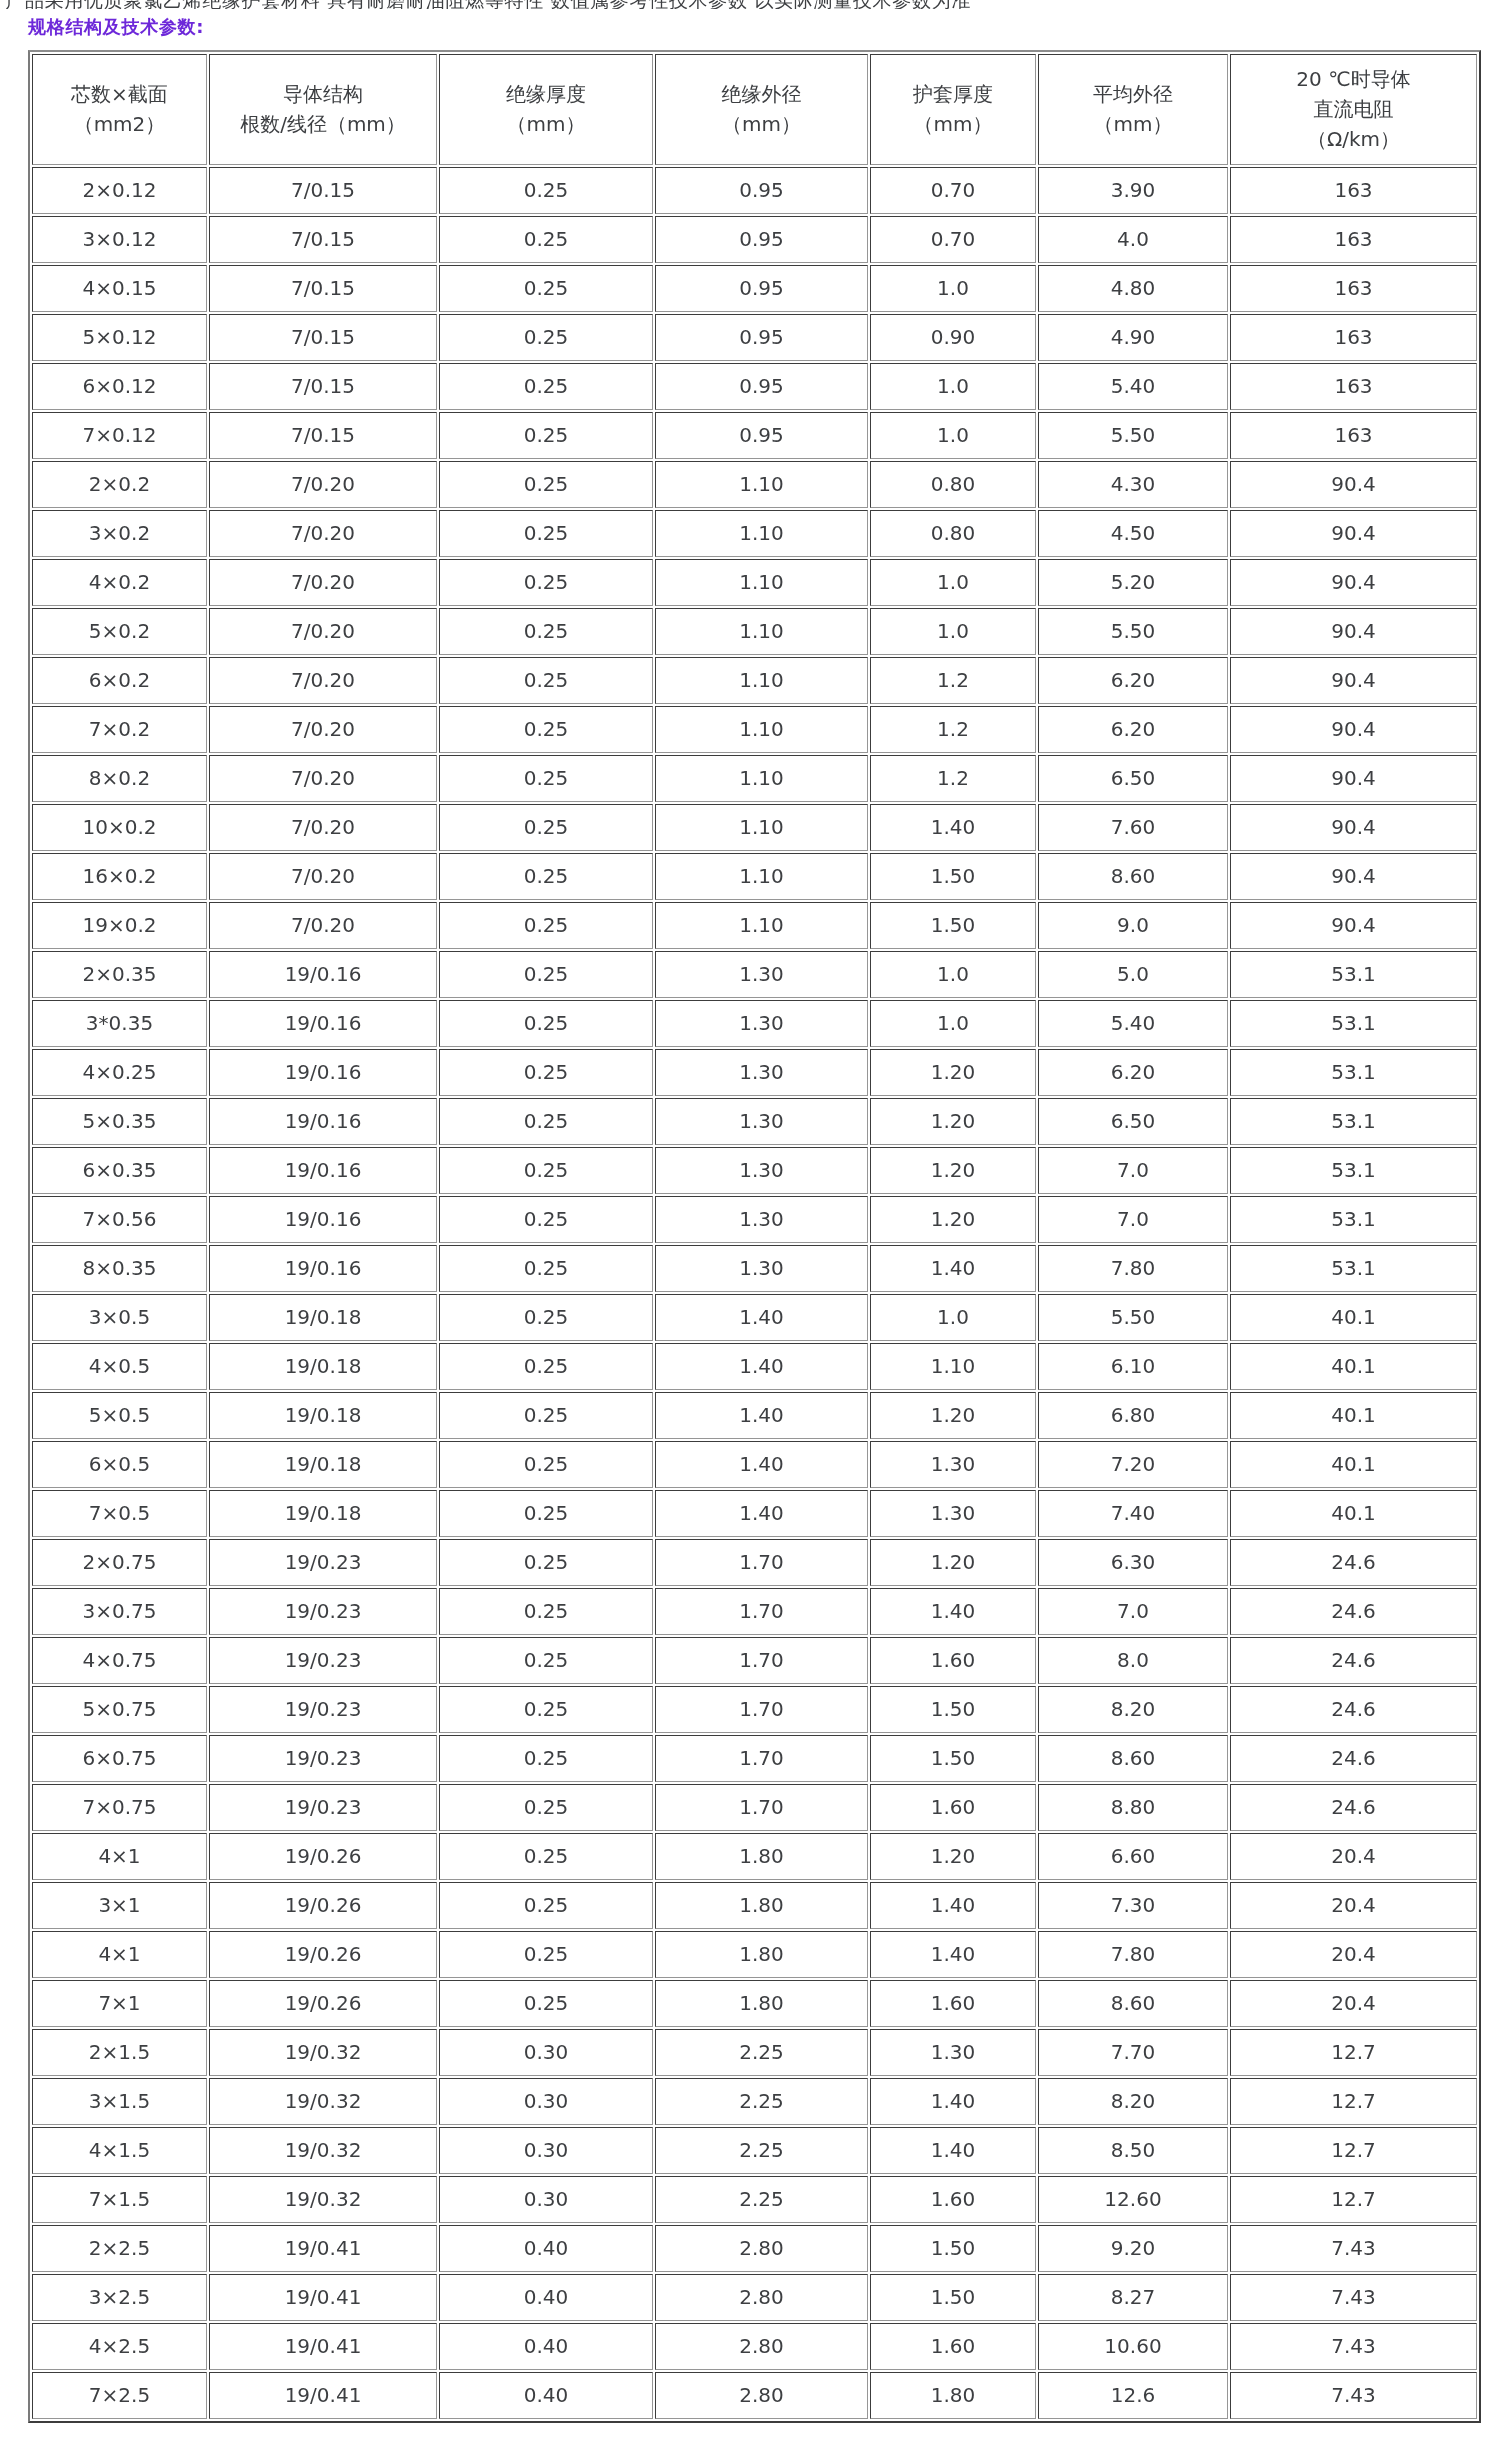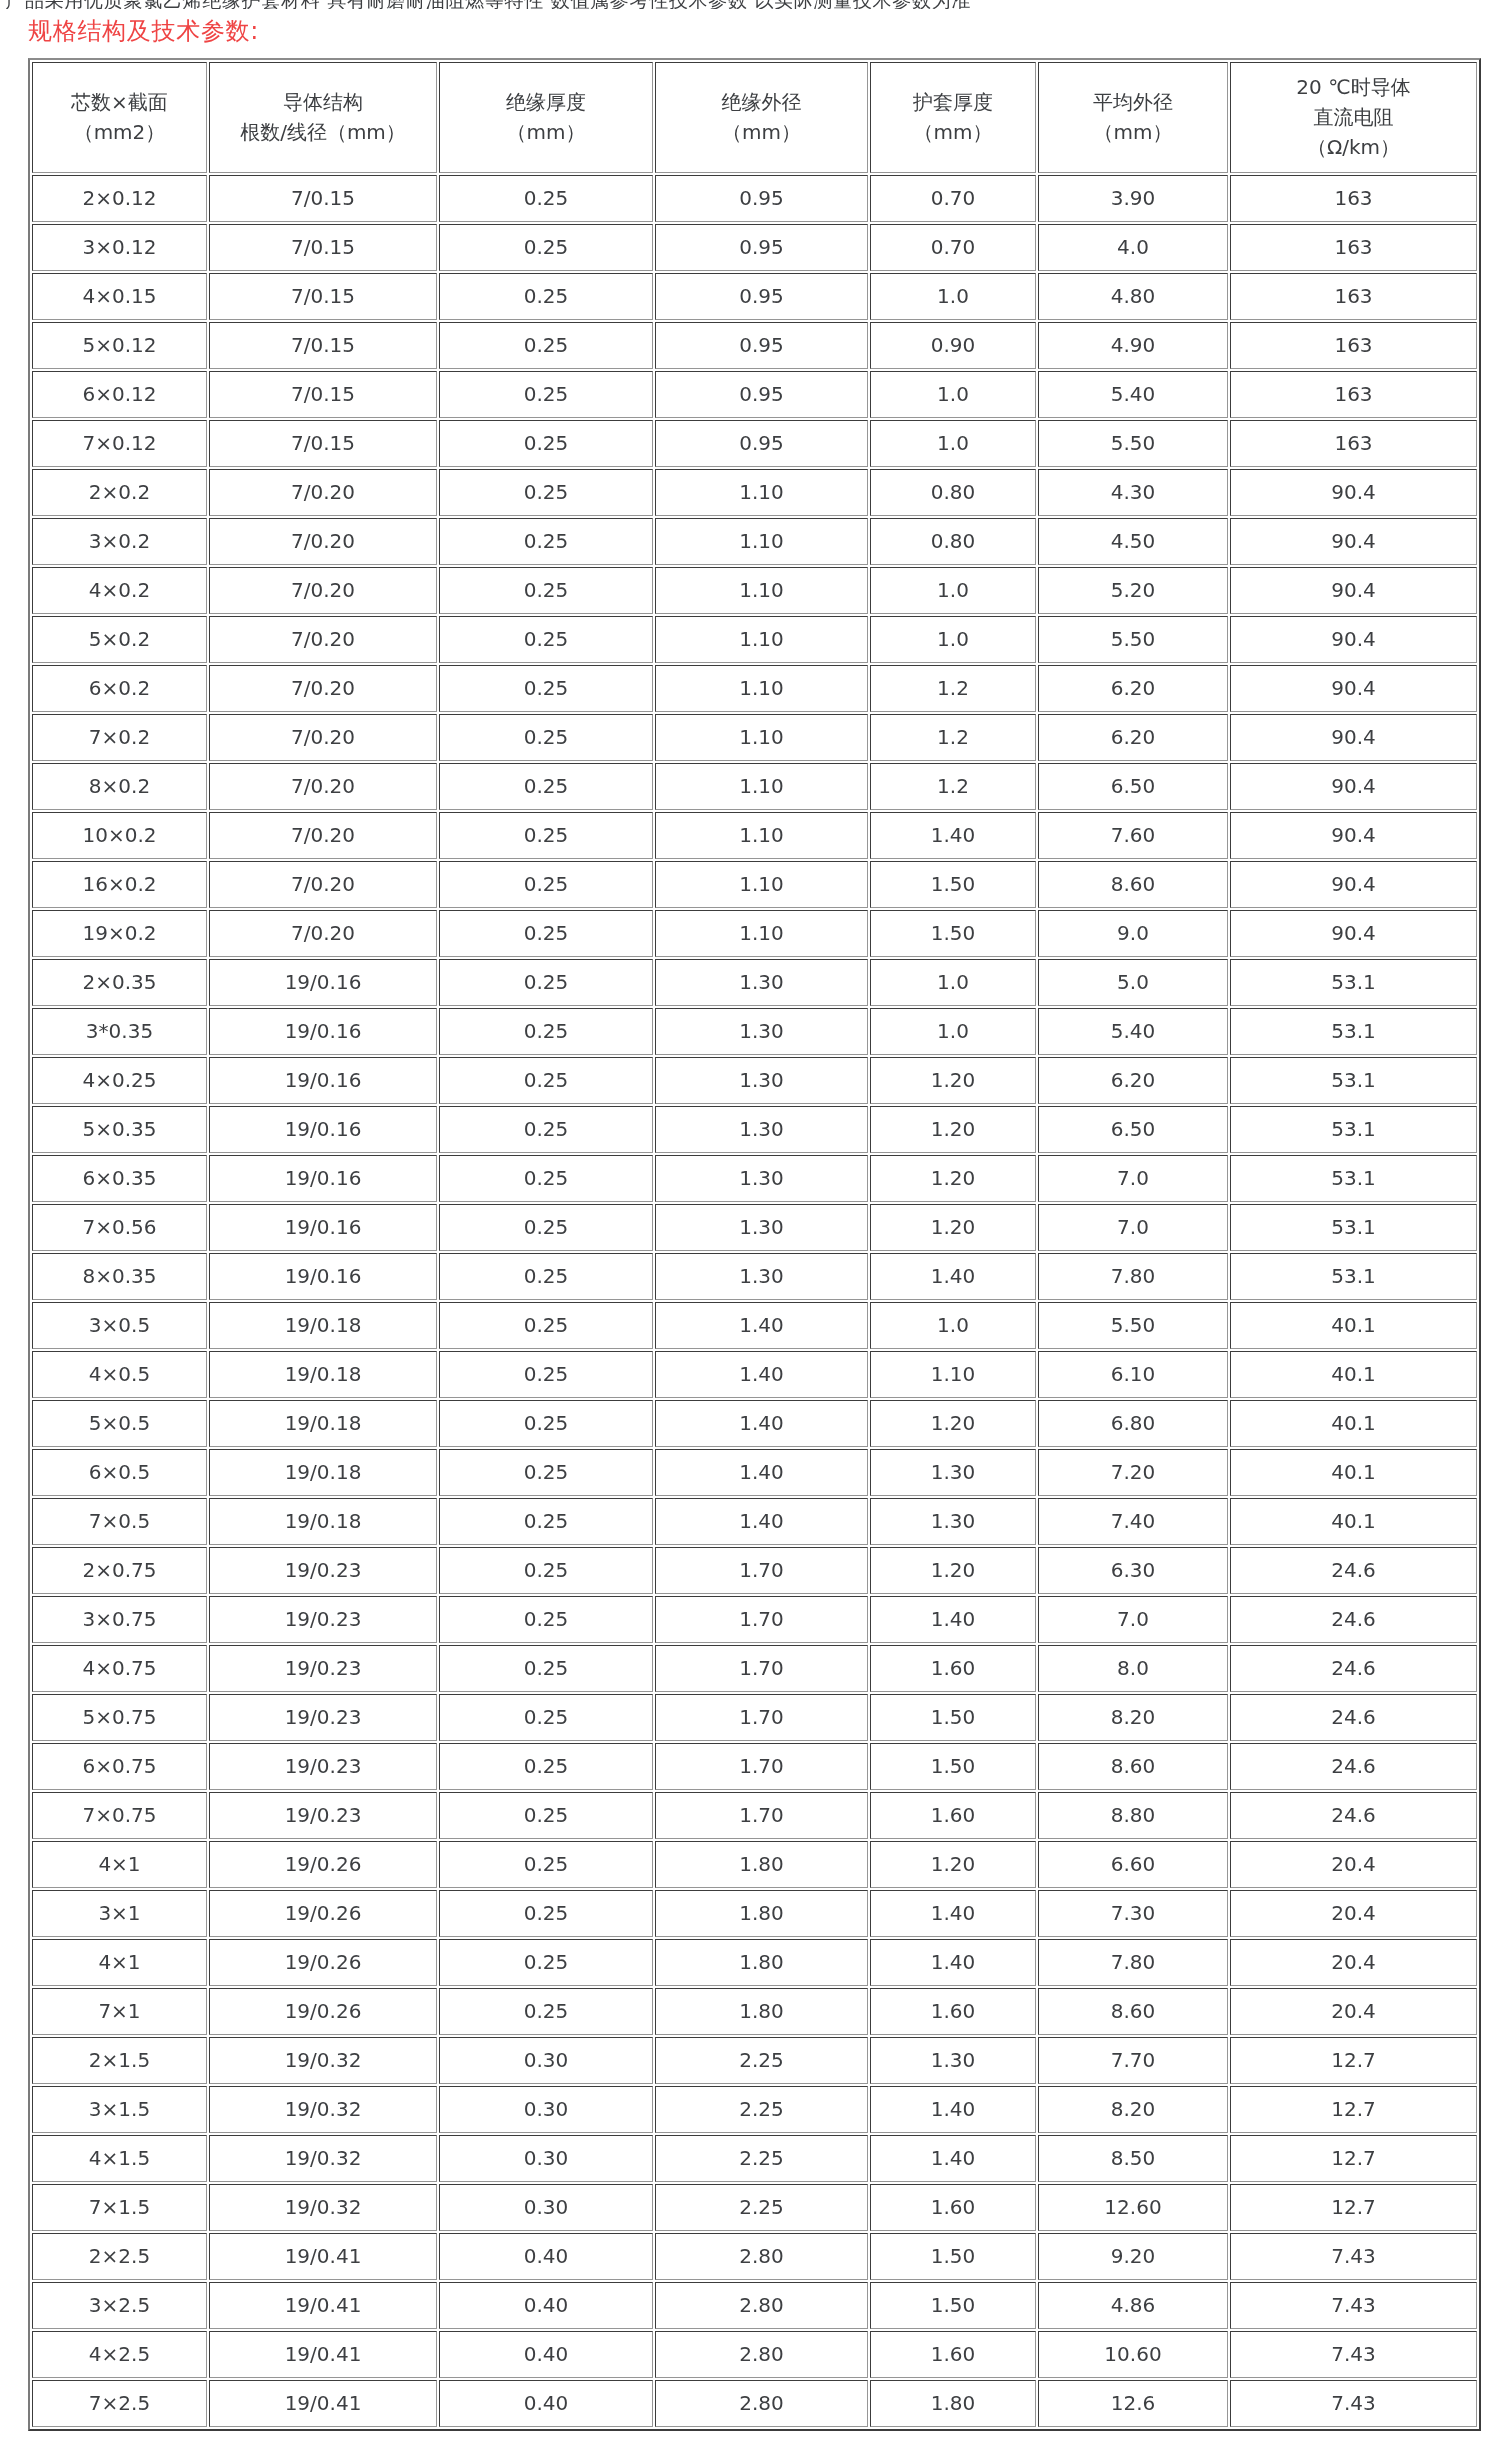--- a/index.html
+++ b/index.html
@@ -20,23 +20,23 @@
   .clip-line span {
     display: block;
     margin-top: -12.5px;
     font-size: 19px;
     letter-spacing: 0.7px;
     color: #3d3f42;
     white-space: nowrap;
   }
   .page-title {
     margin: 6.6px 0 10.5px 28px;
-    font-size: 24px;
-    font-weight: normal;
-    color: #ef4444;
+    font-size: 18px;
+    font-weight: bold;
+    color: #6d28d9;
     letter-spacing: 0.7px;
   }
   table.spec {
     table-layout: fixed;
     width: 1443px;
     margin-left: 28px;
     border-collapse: separate;
     border-spacing: 2px;
     border-top: 2px solid #8c8c8c;
     border-left: 2px solid #7b7b7b;
@@ -486,21 +486,21 @@
         <td>1.50</td>
         <td>9.20</td>
         <td>7.43</td>
       </tr>
       <tr>
         <td>3×2.5</td>
         <td>19/0.41</td>
         <td>0.40</td>
         <td>2.80</td>
         <td>1.50</td>
-        <td>4.86</td>
+        <td>8.27</td>
         <td>7.43</td>
       </tr>
       <tr>
         <td>4×2.5</td>
         <td>19/0.41</td>
         <td>0.40</td>
         <td>2.80</td>
         <td>1.60</td>
         <td>10.60</td>
         <td>7.43</td>

